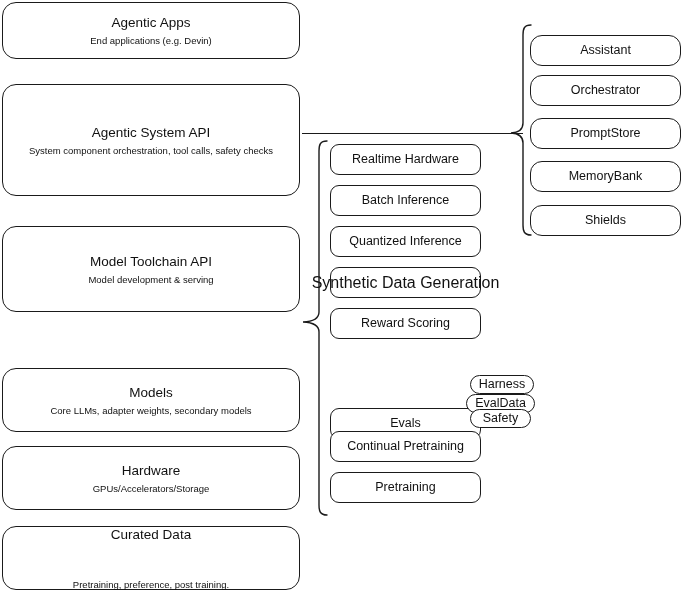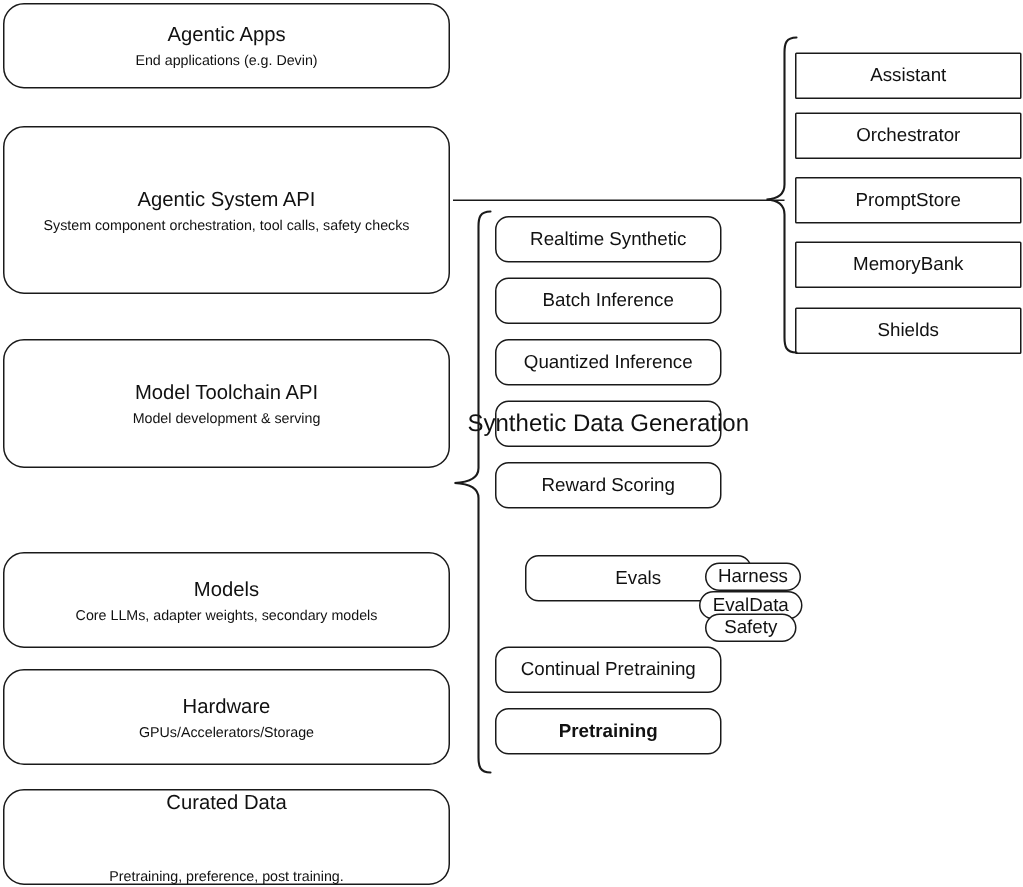--- a/index.html
+++ b/index.html
@@ -62,21 +62,21 @@
     height: 31px;
     border-radius: 9px;
   }
   .mid-box .title { font-size: 12.5px; }
 
   
   .right-box {
     left: 530px;
     width: 151px;
     height: 31px;
-    border-radius: 1px;
+    border-radius: 12px;
   }
   .right-box .title { font-size: 12.5px; }
 
   
   .pill {
     position: absolute;
     box-sizing: border-box;
     border: 1.4px solid #1a1a1a;
     background: #ffffff;
     border-radius: 999px;
@@ -146,41 +146,41 @@
     </svg>
   </div>
 
   <div class="brace" style="left:510px; top:24px; width:22px; height:212px;">
     <svg width="22" height="212" viewBox="0 0 22 212" fill="none" xmlns="http://www.w3.org/2000/svg">
       <path d="M21 1 C14 1, 13 5, 13 11 L13 99 C13 105, 9 108.5, 1 109 C9 109.5, 13 113, 13 119 L13 201 C13 207, 14 211, 21 211" stroke="#1a1a1a" stroke-width="1.4" stroke-linecap="round" fill="none"></path>
     </svg>
   </div>
 
   <div class="box mid-box" style="top:144px;">
-    <div class="title">Realtime Synthetic</div>
+    <div class="title">Realtime Hardware</div>
   </div>
   <div class="box mid-box" style="top:185px;">
     <div class="title">Batch Inference</div>
   </div>
   <div class="box mid-box" style="top:226px;">
     <div class="title">Quantized Inference</div>
   </div>
   <div class="box mid-box" style="top:267px;">
     <div class="title" style="font-size:16px;">Synthetic Data Generation</div>
   </div>
   <div class="box mid-box" style="top:308px;">
     <div class="title">Reward Scoring</div>
   </div>
-  <div class="box mid-box" style="top:370px;margin-left:20px;">
+  <div class="box mid-box" style="top:408px;">
     <div class="title">Evals</div>
   </div>
   <div class="box mid-box" style="top:431px;">
     <div class="title">Continual Pretraining</div>
   </div>
-  <div class="box mid-box" style="top:472px;font-weight:bold;">
+  <div class="box mid-box" style="top:472px;">
     <div class="title">Pretraining</div>
   </div>
 
   <div class="pill" style="left:470px; top:375px; width:64px; height:19px;">
     <span>Harness</span>
   </div>
   <div class="pill" style="left:466px; top:394px; width:69px; height:19px;">
     <span>EvalData</span>
   </div>
   <div class="pill" style="left:470px; top:409px; width:61px; height:19px;">

